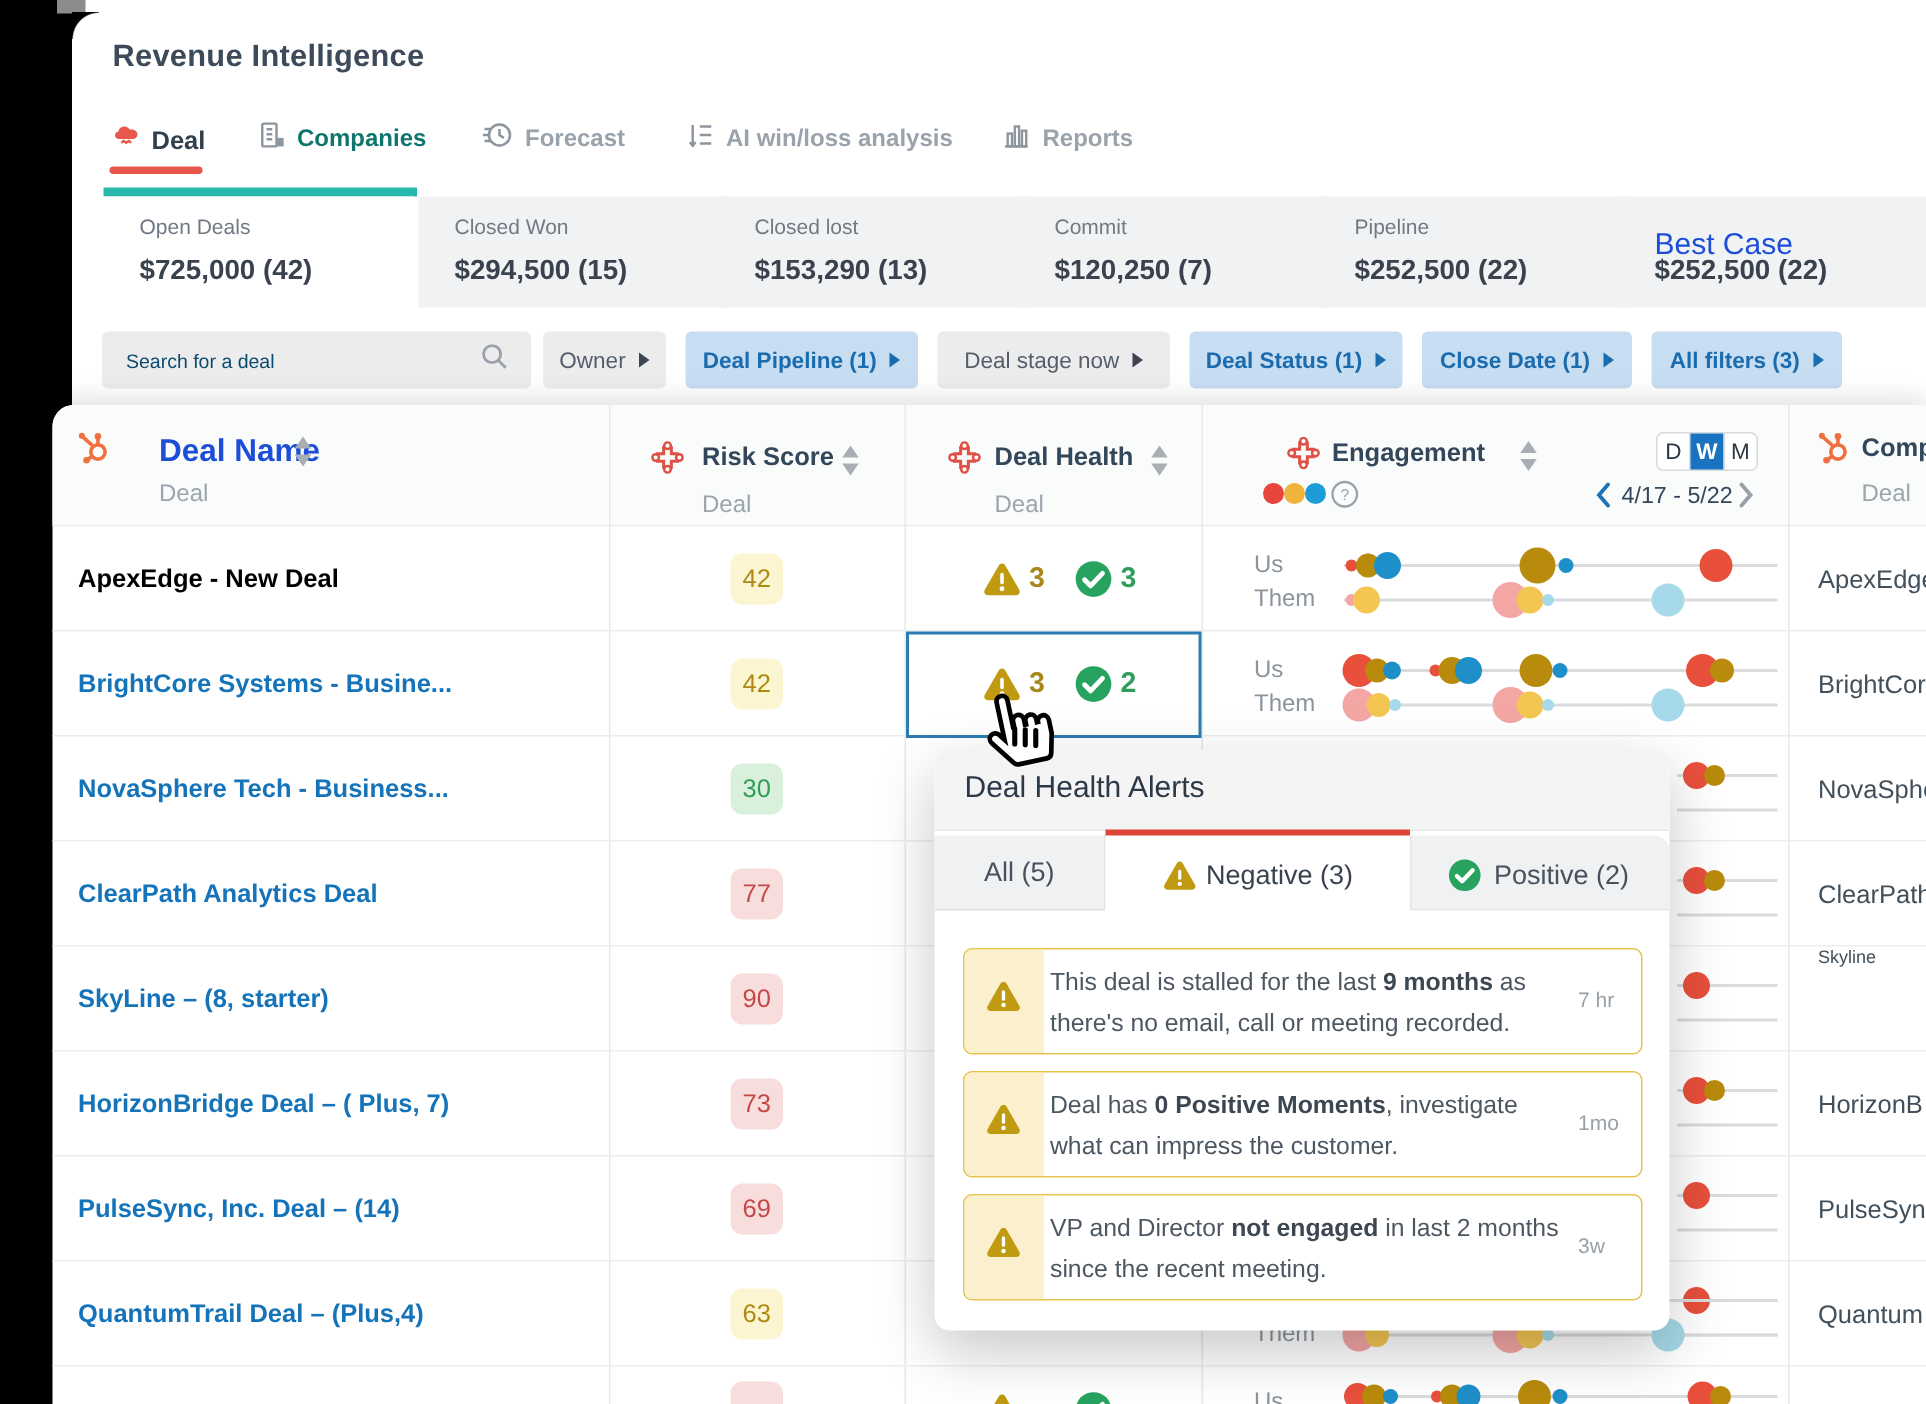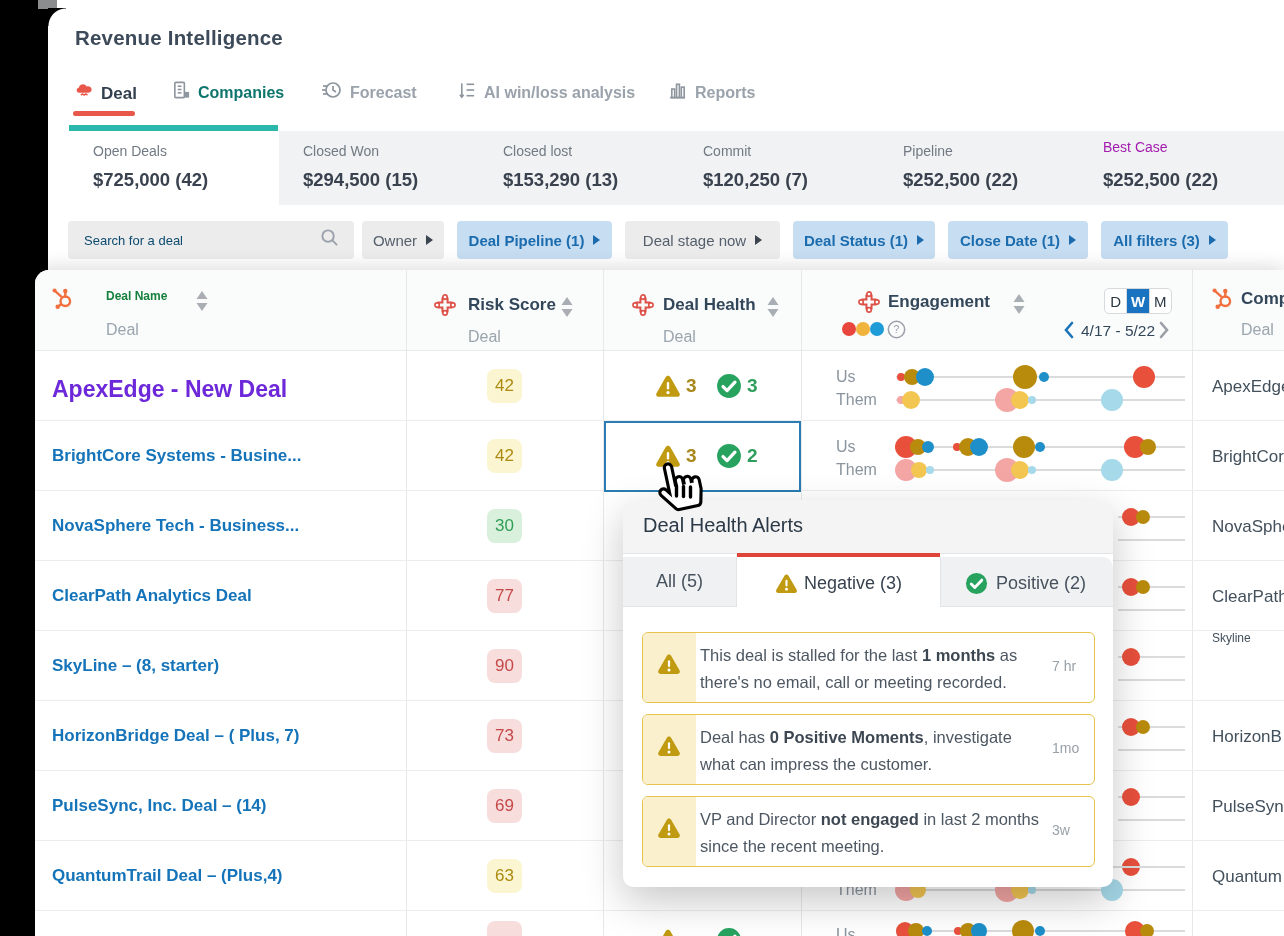--- a/index.html
+++ b/index.html
@@ -69,21 +69,21 @@
 <div class="abs" style="left:479px;top:131px;width:207px;height:74px;background:#f1f2f3"></div>
 <div class="abs" style="left:503px;top:143px;font-size:14px;color:#717a84">Closed lost</div>
 <div class="abs" style="left:503px;top:169px;font-size:18.5px;font-weight:bold;color:#39424e">$153,290 (13)</div>
 <div class="abs" style="left:679px;top:131px;width:207px;height:74px;background:#f1f2f3"></div>
 <div class="abs" style="left:703px;top:143px;font-size:14px;color:#717a84">Commit</div>
 <div class="abs" style="left:703px;top:169px;font-size:18.5px;font-weight:bold;color:#39424e">$120,250 (7)</div>
 <div class="abs" style="left:879px;top:131px;width:207px;height:74px;background:#f1f2f3"></div>
 <div class="abs" style="left:903px;top:143px;font-size:14px;color:#717a84">Pipeline</div>
 <div class="abs" style="left:903px;top:169px;font-size:18.5px;font-weight:bold;color:#39424e">$252,500 (22)</div>
 <div class="abs" style="left:1079px;top:131px;width:205px;height:74px;background:#f1f2f3"></div>
-<div class="abs" style="left:1103px;top:139px;font-size:14px;color:#a21caf">Best Case</div>
+<div class="abs" style="left:1103px;top:152px;font-size:20px;color:#1d4ed8">Best Case</div>
 <div class="abs" style="left:1103px;top:169px;font-size:18.5px;font-weight:bold;color:#39424e">$252,500 (22)</div>
 <div class="abs" style="left:68px;top:221px;width:286px;height:38px;background:#ececed;border-radius:4px"></div>
 <div class="abs" style="left:84px;top:233px;font-size:13px;color:#0c4a6e">Search for a deal</div>
 <svg class="abs" style="left:320px;top:228px" width="19" height="19" viewBox="0 0 20 20">
     <circle cx="8.5" cy="8.5" r="6" fill="none" stroke="#9aa1ab" stroke-width="2"></circle>
     <line x1="13" y1="13" x2="18" y2="18" stroke="#9aa1ab" stroke-width="2"></line>
   </svg>
 <div class="abs" style="left:362px;top:221px;width:82px;height:38px;background:#ececed;border-radius:4px;display:flex;align-items:center;justify-content:center;font-size:15px;font-weight:normal;color:#555f6b">Owner<span style="display:inline-block;margin-left:9px;width:0;height:0;border-top:5px solid transparent;border-bottom:5px solid transparent;border-left:7px solid #3c4450;vertical-align:-1px"></span></div>
 <div class="abs" style="left:457px;top:221px;width:155px;height:38px;background:#c7ddf1;border-radius:4px;display:flex;align-items:center;justify-content:center;font-size:15px;font-weight:bold;color:#1b6cae">Deal Pipeline (1)<span style="display:inline-block;margin-left:9px;width:0;height:0;border-top:5px solid transparent;border-bottom:5px solid transparent;border-left:7px solid #1b6cae;vertical-align:-1px"></span></div>
 <div class="abs" style="left:625px;top:221px;width:155px;height:38px;background:#ececed;border-radius:4px;display:flex;align-items:center;justify-content:center;font-size:15px;font-weight:normal;color:#555f6b">Deal stage now<span style="display:inline-block;margin-left:9px;width:0;height:0;border-top:5px solid transparent;border-bottom:5px solid transparent;border-left:7px solid #3c4450;vertical-align:-1px"></span></div>
@@ -100,21 +100,21 @@
 <g fill="none" stroke="#f0703f" stroke-width="2.6" stroke-linecap="round">
 <circle cx="14.5" cy="14.5" r="5.2"></circle>
 <line x1="14.5" y1="9.3" x2="14.5" y2="4.5"></line>
 <line x1="3.5" y1="3.5" x2="9.8" y2="9.2"></line>
 </g>
 <circle cx="14.5" cy="3.2" r="2.4" fill="#f0703f"></circle>
 <circle cx="2.8" cy="2.8" r="2.2" fill="#f0703f"></circle>
 <circle cx="6.2" cy="20.5" r="2.4" fill="#f0703f"></circle>
 <line x1="6.2" y1="20.5" x2="10.5" y2="17.5" stroke="#f0703f" stroke-width="2.6"></line>
 </svg>
-<div class="abs" style="left:106px;top:289px;font-size:12px;font-weight:bold;color:#15803d">Deal Name</div>
+<div class="abs" style="left:106px;top:289px;font-size:21px;font-weight:bold;color:#1d4ed8">Deal Name</div>
 <svg style="position:absolute;left:195px;top:290px" width="14" height="22" viewBox="0 0 14 22">
 <path d="M7 1 L12.5 9 L1.5 9 Z" fill="#a9aeb4"></path>
 <path d="M7 21 L12.5 13 L1.5 13 Z" fill="#a9aeb4"></path>
 </svg>
 <div class="abs" style="left:106px;top:321px;font-size:16px;color:#9aa5ae">Deal</div>
 <svg style="position:absolute;left:434px;top:294px" width="22" height="22" viewBox="0 0 24 24">
 <g fill="none" stroke="#dd5147" stroke-width="2.2">
 <path d="M9.2 4.8 h5.6 v4.4 h4.4 v5.6 h-4.4 v4.4 h-5.6 v-4.4 h-4.4 v-5.6 h4.4 z"></path>
 </g>
 <circle cx="12" cy="3.4" r="2.4" fill="#fff" stroke="#dd5147" stroke-width="1.8"></circle>
@@ -183,21 +183,21 @@
 <line x1="3.5" y1="3.5" x2="9.8" y2="9.2"></line>
 </g>
 <circle cx="14.5" cy="3.2" r="2.4" fill="#f0703f"></circle>
 <circle cx="2.8" cy="2.8" r="2.2" fill="#f0703f"></circle>
 <circle cx="6.2" cy="20.5" r="2.4" fill="#f0703f"></circle>
 <line x1="6.2" y1="20.5" x2="10.5" y2="17.5" stroke="#f0703f" stroke-width="2.6"></line>
 </svg>
 <div class="abs" style="left:1241px;top:289px;font-size:17px;font-weight:bold;color:#33475b">Comp</div>
 <div class="abs" style="left:1241px;top:321px;font-size:16px;color:#9aa5ae">Deal</div>
 <div class="abs" style="left:35px;top:420px;width:1249px;height:1px;background:#ededee"></div>
-<div class="abs" style="left:52px;top:376px;font-size:23px;font-weight:bold;color:#6d28d9">ApexEdge - New Deal</div>
+<div class="abs" style="left:52px;top:376px;font-size:17px;font-weight:bold;color:#000000">ApexEdge - New Deal</div>
 <div class="abs" style="left:487px;top:369px;width:35px;height:34px;background:#fcf5d2;border-radius:8px;display:flex;align-items:center;justify-content:center;font-size:17px;color:#ac8b10">42</div>
 <div class="abs" style="left:1212px;top:377px;font-size:17px;color:#42505c">ApexEdge</div>
 <div class="abs" style="left:35px;top:490px;width:1249px;height:1px;background:#ededee"></div>
 <div class="abs" style="left:52px;top:446px;font-size:17px;font-weight:bold;color:#1574b9">BrightCore Systems - Busine...</div>
 <div class="abs" style="left:487px;top:439px;width:35px;height:34px;background:#fcf5d2;border-radius:8px;display:flex;align-items:center;justify-content:center;font-size:17px;color:#ac8b10">42</div>
 <div class="abs" style="left:1212px;top:447px;font-size:17px;color:#42505c">BrightCor</div>
 <div class="abs" style="left:35px;top:560px;width:1249px;height:1px;background:#ededee"></div>
 <div class="abs" style="left:52px;top:516px;font-size:17px;font-weight:bold;color:#1574b9">NovaSphere Tech - Business...</div>
 <div class="abs" style="left:487px;top:509px;width:35px;height:34px;background:#d9f0dc;border-radius:8px;display:flex;align-items:center;justify-content:center;font-size:17px;color:#2f9e55">30</div>
 <div class="abs" style="left:1212px;top:517px;font-size:17px;color:#42505c">NovaSphe</div>
@@ -353,21 +353,21 @@
 </svg>
 <div class="abs" style="left:996px;top:573px;font-size:18px;color:#47525e">Positive (2)</div>
 <div class="abs" style="left:642px;top:632px;width:453px;height:71px;border:1.5px solid #e6c34c;border-radius:6px;background:#fff;overflow:hidden">
 <div style="position:absolute;left:0;top:0;width:53px;height:100%;background:#faf0cd"></div>
 </div>
 <svg style="position:absolute;left:657px;top:652px" width="24" height="24" viewBox="0 0 24 24">
 <path d="M12 2.5 C12.9 2.5 13.6 3 14.1 3.8 L22.6 18.6 C23.5 20.2 22.4 22 20.5 22 L3.5 22 C1.6 22 0.5 20.2 1.4 18.6 L9.9 3.8 C10.4 3 11.1 2.5 12 2.5 Z" fill="#c09a10"></path>
 <rect x="10.9" y="8.2" width="2.2" height="7" rx="1.1" fill="#fff"></rect>
 <circle cx="12" cy="18" r="1.5" fill="#fff"></circle>
 </svg>
-<div class="abs" style="left:700px;top:642px;width:345px;font-size:16.5px;line-height:27px;color:#4d5762">This deal is stalled for the last <b style="color:#3d4752">1 months</b> as<br>there's no email, call or meeting recorded.</div>
+<div class="abs" style="left:700px;top:642px;width:345px;font-size:16.5px;line-height:27px;color:#4d5762">This deal is stalled for the last <b style="color:#3d4752">9 months</b> as<br>there's no email, call or meeting recorded.</div>
 <div class="abs" style="left:1052px;top:658px;font-size:14px;color:#98a0a8">7 hr</div>
 <div class="abs" style="left:642px;top:714px;width:453px;height:71px;border:1.5px solid #e6c34c;border-radius:6px;background:#fff;overflow:hidden">
 <div style="position:absolute;left:0;top:0;width:53px;height:100%;background:#faf0cd"></div>
 </div>
 <svg style="position:absolute;left:657px;top:734px" width="24" height="24" viewBox="0 0 24 24">
 <path d="M12 2.5 C12.9 2.5 13.6 3 14.1 3.8 L22.6 18.6 C23.5 20.2 22.4 22 20.5 22 L3.5 22 C1.6 22 0.5 20.2 1.4 18.6 L9.9 3.8 C10.4 3 11.1 2.5 12 2.5 Z" fill="#c09a10"></path>
 <rect x="10.9" y="8.2" width="2.2" height="7" rx="1.1" fill="#fff"></rect>
 <circle cx="12" cy="18" r="1.5" fill="#fff"></circle>
 </svg>
 <div class="abs" style="left:700px;top:724px;width:345px;font-size:16.5px;line-height:27px;color:#4d5762">Deal has <b style="color:#3d4752">0 Positive Moments</b>, investigate<br>what can impress the customer.</div>

